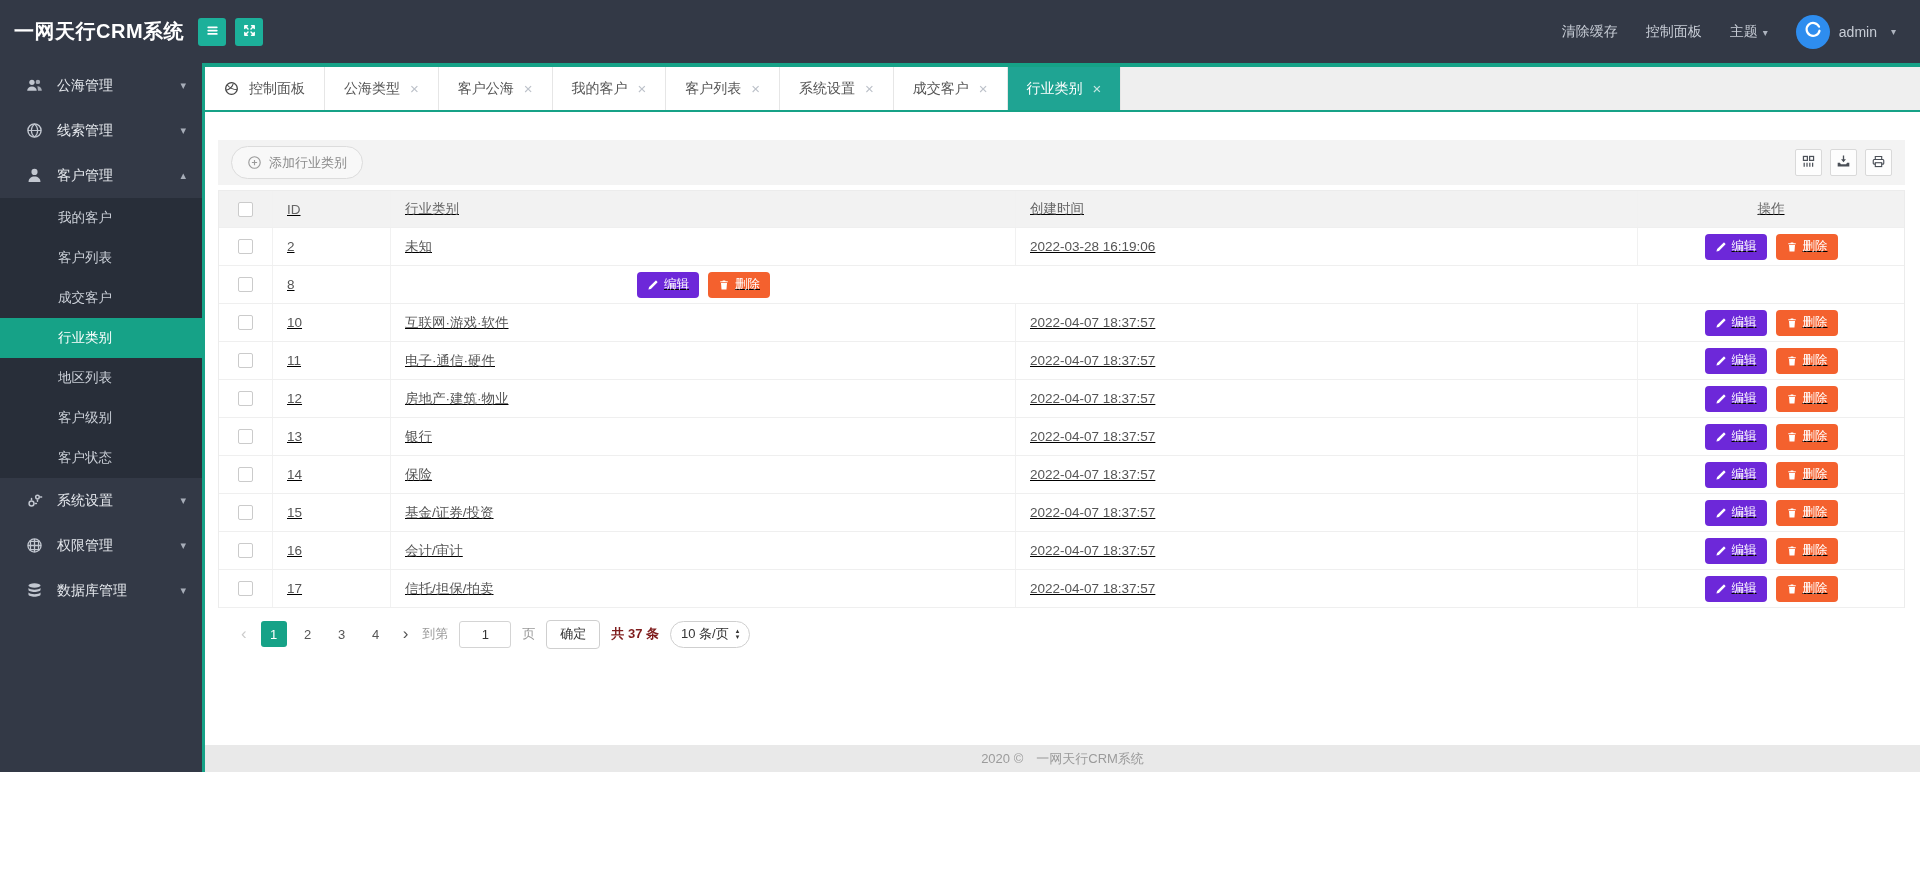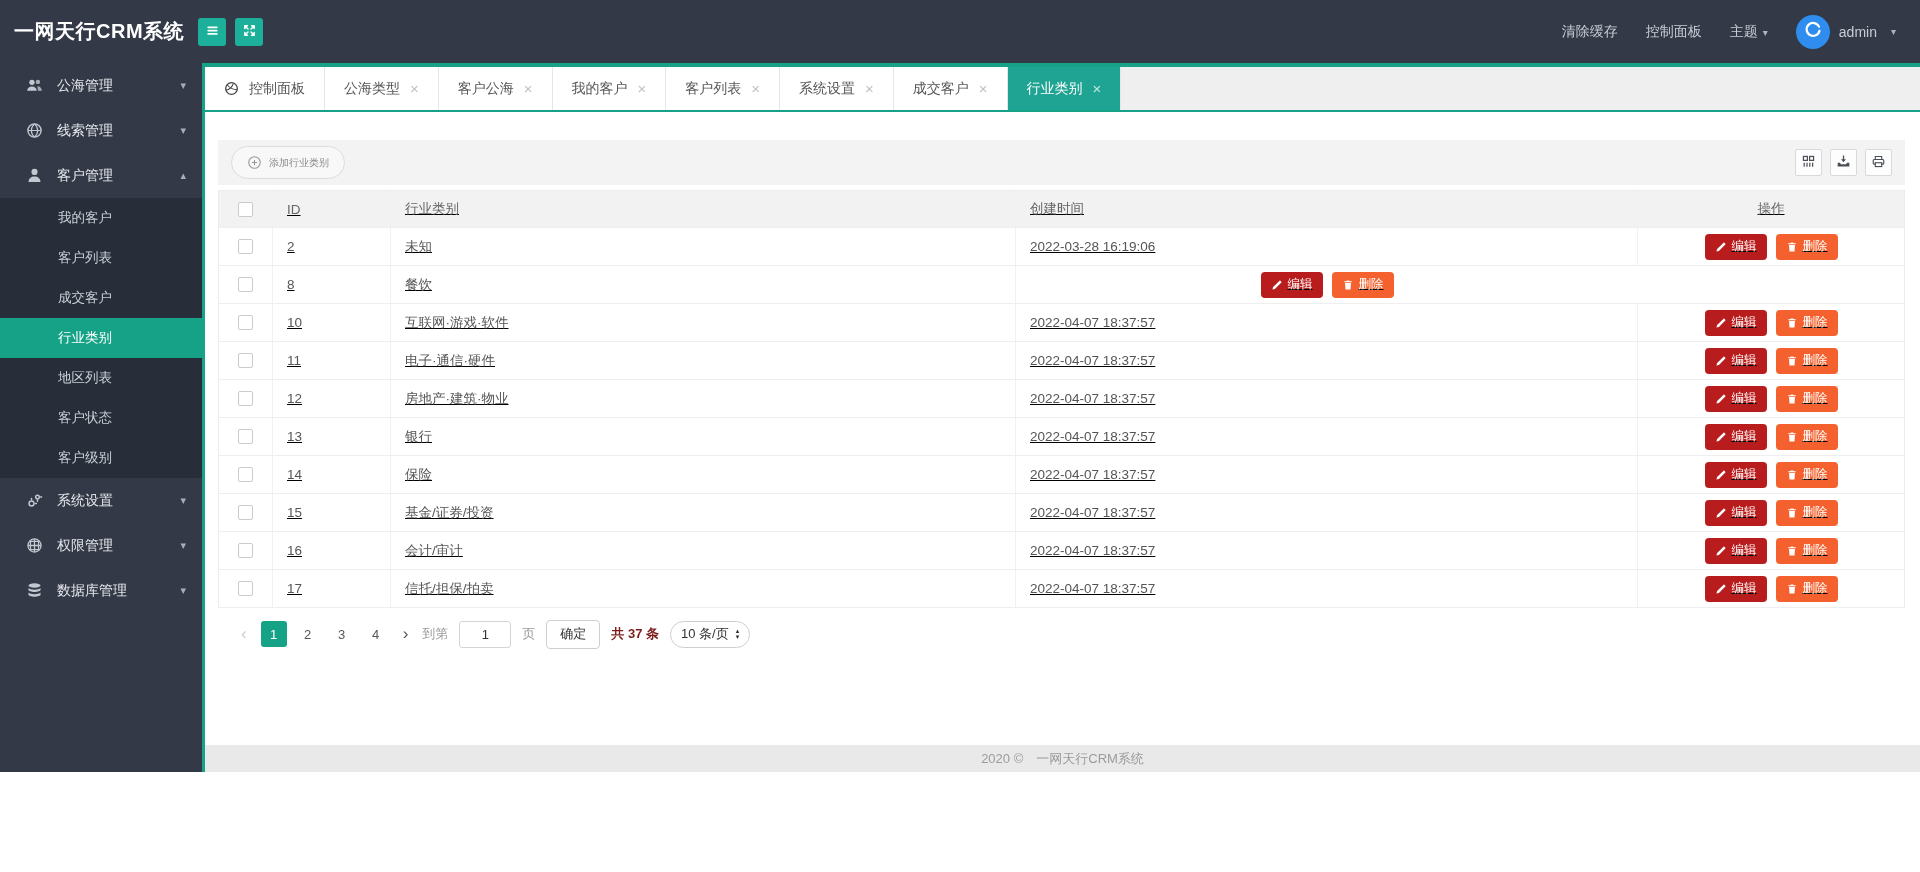--- a/index.html
+++ b/index.html
@@ -39,37 +39,37 @@
   .tab { display:flex; align-items:center; gap:10px; padding:0 19px; background:#fff; border-right:1px solid #E6E6E6; color:#555; font-size:14px; cursor:pointer; white-space:nowrap; }
   .tab .icn, .tab .icn svg { width:15px; height:15px; display:inline-flex; color:#444; }
   .tab-x { color:#BCC1C9; font-size:15px; line-height:1; }
   .tab.active { background:#1FA493; color:#fff; }
   .tab.active .tab-x { color:rgba(255,255,255,.75); }
 
   
   .content { flex:1; position:relative; background:#fff; }
   .panel { margin:28px 15px 0 13px; }
   .toolbar { background:#F3F3F3; height:45px; display:flex; align-items:center; padding:0 13px; margin-bottom:5px; }
-  .add-btn { height:33px; border:1px solid #DCDCDC; border-radius:17px; background:#F8F8F8; color:#8A8A8A; font-size:10px; display:inline-flex; align-items:center; gap:7px; padding:0 15px; cursor:pointer; }
+  .add-btn { height:33px; border:1px solid #DCDCDC; border-radius:17px; background:#F8F8F8; color:#8A8A8A; font-size:13px; display:inline-flex; align-items:center; gap:7px; padding:0 15px; cursor:pointer; }
   .add-btn .icn, .add-btn .icn svg { width:15px; height:15px; color:#9A9A9A; display:inline-flex; }
   .tool-icons { margin-left:auto; display:flex; gap:8px; }
   .tool-btn { width:27px; height:27px; border:1px solid #D9D9D9; background:#FDFDFD; border-radius:2px; display:flex; align-items:center; justify-content:center; color:#4A4F57; cursor:pointer; }
   .tool-btn svg { width:15px; height:15px; }
 
   
   .tbl { border:1px solid #ECECEC; border-bottom:none;text-decoration:underline; }
   .trow { display:grid; grid-template-columns:54px 118px 625px 1fr 266px; align-items:center; height:38px; border-bottom:1px solid #EFEFEF; font-size:13.5px; color:#555; }
   .trow > div { height:100%; display:flex; align-items:center; padding-left:14px; border-right:1px solid #F1F1F1; overflow:hidden; }
   .trow > div:last-child { border-right:none; justify-content:center; padding-left:0; gap:9px; }
   .trow > div.cell-cb { justify-content:center; padding-left:0; }
   .thead { background:#F2F2F2; height:37px; color:#666; }
   .cb { width:15px; height:15px; border:1px solid #CBCBCB; border-radius:2px; background:#fff; display:inline-block; cursor:pointer; }
   .btn { height:26px; border:none; border-radius:4px; color:#fff; font-size:12.5px; display:inline-flex; align-items:center; gap:5px; padding:0 10px; cursor:pointer; font-family:inherit; }
   .btn svg { width:12px; height:12px; }
-  .btn-edit { background:#b91c1c; }
+  .btn-edit { background:#6d28d9; }
   .btn-del { background:#F4612E; }
 
   
   .pager { display:flex; align-items:center; gap:11px; height:52px; padding-left:20px; font-size:13px; color:#666; }
   .pg-nav { font-size:17px; color:#555; cursor:pointer; padding:0 3px; }
   .pg-nav.disabled { color:#CCCCCC; cursor:default; }
   .page { min-width:26px; height:26px; display:inline-flex; align-items:center; justify-content:center; border-radius:3px; color:#555; cursor:pointer; padding:0 4px; }
   .page.active { background:#16A287; color:#fff; }
   .goto-label, .page-label { color:#9A9A9A; }
   .goto-input { width:52px; height:27px; border:1px solid #D4D4D4; border-radius:3px; text-align:center; font-size:13px; color:#333; background:#fff; font-family:inherit; }
@@ -152,22 +152,22 @@
           </span>
           <span class="side-label">客户管理</span>
           <span class="side-caret">▴</span>
         </div>
         <div class="submenu">
           <div class="sub-item">我的客户</div>
           <div class="sub-item">客户列表</div>
           <div class="sub-item">成交客户</div>
           <div class="sub-item active">行业类别</div>
           <div class="sub-item">地区列表</div>
+          <div class="sub-item">客户级别</div>
           <div class="sub-item">客户状态</div>
-          <div class="sub-item">客户级别</div>
         </div>
         <div class="side-item">
           <span class="icn">
             <svg viewBox="0 0 16 16" fill="none" stroke="currentColor" stroke-width="1.4">
               <circle cx="5.2" cy="10.8" r="2.3"></circle>
               <circle cx="10.8" cy="4.8" r="1.7"></circle>
               <path d="M5.2 7.2v-1M8.8 10.8h1M10.8 7.7v1M13.7 4.8h1" stroke-linecap="round"></path>
             </svg>
           </span>
           <span class="side-label">系统设置</span>
@@ -311,21 +311,20 @@
                       </span>
                       <span>删除</span>
                     </button>
                   </div>
                 </div>
                 <div class="trow">
                   <div class="cell-cb">
                     <span class="cb"></span>
                   </div>
                   <div>8</div>
-                  <div>餐饮</div>
                   <div>
                     <button class="btn btn-edit">
                       <span style="display: inline-flex;">
                         <svg viewBox="0 0 16 16" fill="currentColor">
                           <path d="M1.9 14.1l.9-3.3 8.6-8.6c.3-.3.8-.3 1.1 0l1.3 1.3c.3.3.3.8 0 1.1l-8.6 8.6z"></path>
                         </svg>
                       </span>
                       <span>编辑</span>
                     </button>
                     <button class="btn btn-del">

